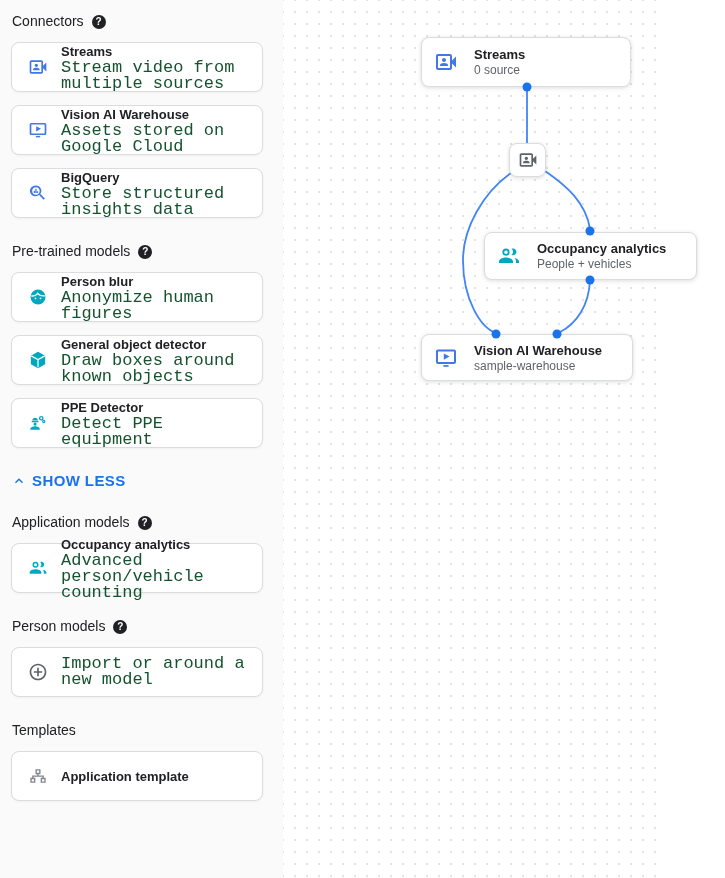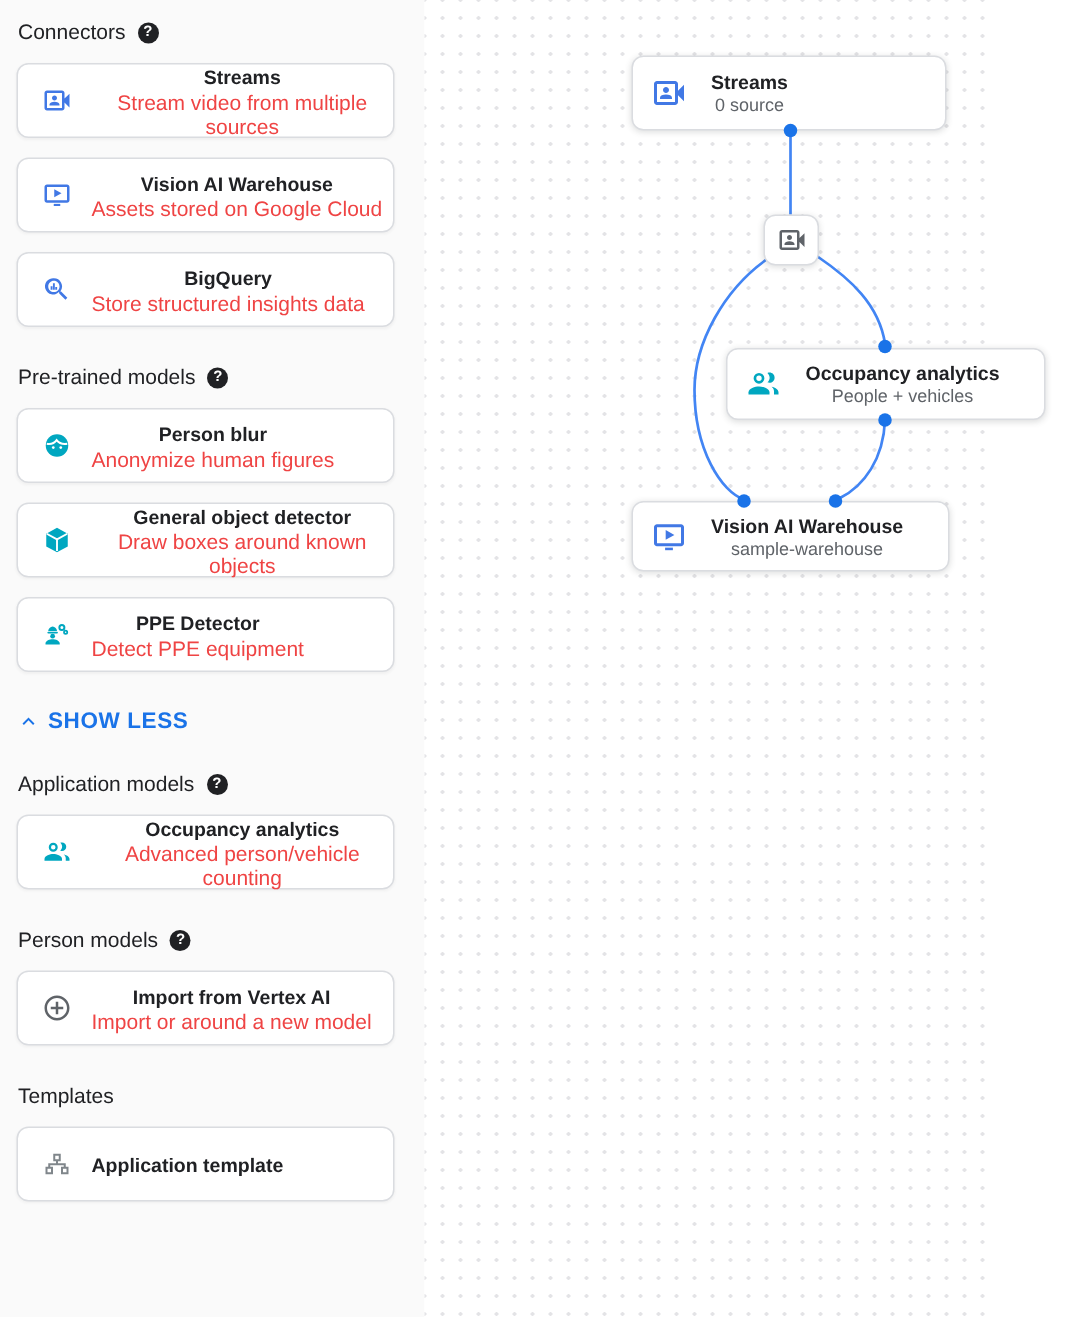--- a/index.html
+++ b/index.html
@@ -2,21 +2,21 @@
 <html><head>
 <meta charset="utf-8">
 <style>
   html, body { margin:0; padding:0; }
   body {
     width:725px; height:878px; overflow:hidden;
     font-family:"Liberation Sans", sans-serif;
     background:#fff;
     -webkit-font-smoothing:antialiased;
   }
-  .app { display:flex; width:663px; height:878px;text-align:center; }
+  .app { display:flex; width:663px; height:878px; }
 
   
   .sidebar {
     width:283px; min-width:283px; height:100%;
     background:#fafafa;
     padding:0 20px 12px 11px;
     box-sizing:border-box;
     overflow:hidden;
   }
   .section-heading {
@@ -36,21 +36,21 @@
     display:flex; align-items:center;
     background:#fff; border:1px solid #dadce0; border-radius:8px;
     height:50px; margin-bottom:13px; padding-left:16px; gap:13px;
     box-sizing:border-box; cursor:grab;
     box-shadow:0 1px 2px rgba(60,64,67,.05);
   }
   .card-icon { width:20px; height:20px; flex:none; }
   .card-icon svg { width:20px; height:20px; display:block; }
   .card-text { display:flex; flex-direction:column; }
   .card-title { font-size:13px; font-weight:bold; color:#202124; line-height:17px; }
-  .card-sub { font-size:14px; color:#ef4444; line-height:16px; }
+  .card-sub { font-size:17px; color:#14532d; line-height:16px;font-family:Liberation Mono, monospace; }
   .collapse-link {
     display:flex; align-items:center; gap:5px;
     margin:24px 0 0 0;
     color:#1a73e8; font-size:15px; font-weight:bold; letter-spacing:.4px;
     cursor:pointer;
   }
   .collapse-link svg { width:16px; height:16px; display:block; }
 
   
   .canvas {
@@ -201,21 +201,20 @@
         <span>Person models</span>
         <span class="help-badge">?</span>
       </div>
       <div class="card">
         <span class="card-icon" style="color: rgb(95, 99, 104);">
           <svg viewBox="0 0 24 24">
             <path fill="currentColor" d="M13 7h-2v4H7v2h4v4h2v-4h4v-2h-4V7zm-1-5C6.48 2 2 6.48 2 12s4.48 10 10 10 10-4.48 10-10S17.52 2 12 2zm0 18c-4.41 0-8-3.59-8-8s3.59-8 8-8 8 3.59 8 8-3.59 8-8 8z"></path>
           </svg>
         </span>
         <div class="card-text">
-          <span class="card-title">Import from Vertex AI</span>
           <span class="card-sub">Import or around a new model</span>
         </div>
       </div>
       <div class="section-heading">
         <span>Templates</span>
       </div>
       <div class="card">
         <span class="card-icon" style="color: rgb(128, 134, 139);">
           <svg viewBox="0 0 24 24">
             <path fill="none" stroke="currentColor" stroke-width="1.6" d="M9.8 4.6h4.4V9H9.8zM3.6 15h4.4v4.4H3.6zM16 15h4.4v4.4H16zM12 9v3.2M5.8 15v-2.8h12.4V15"></path>

